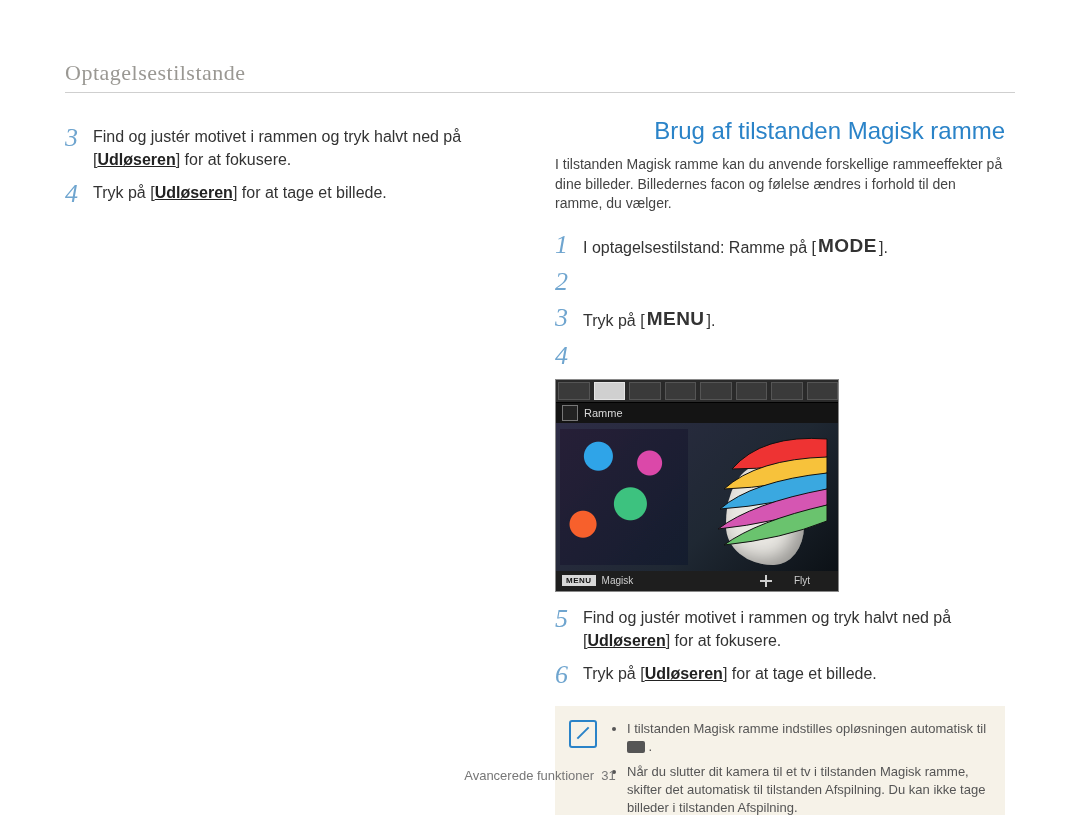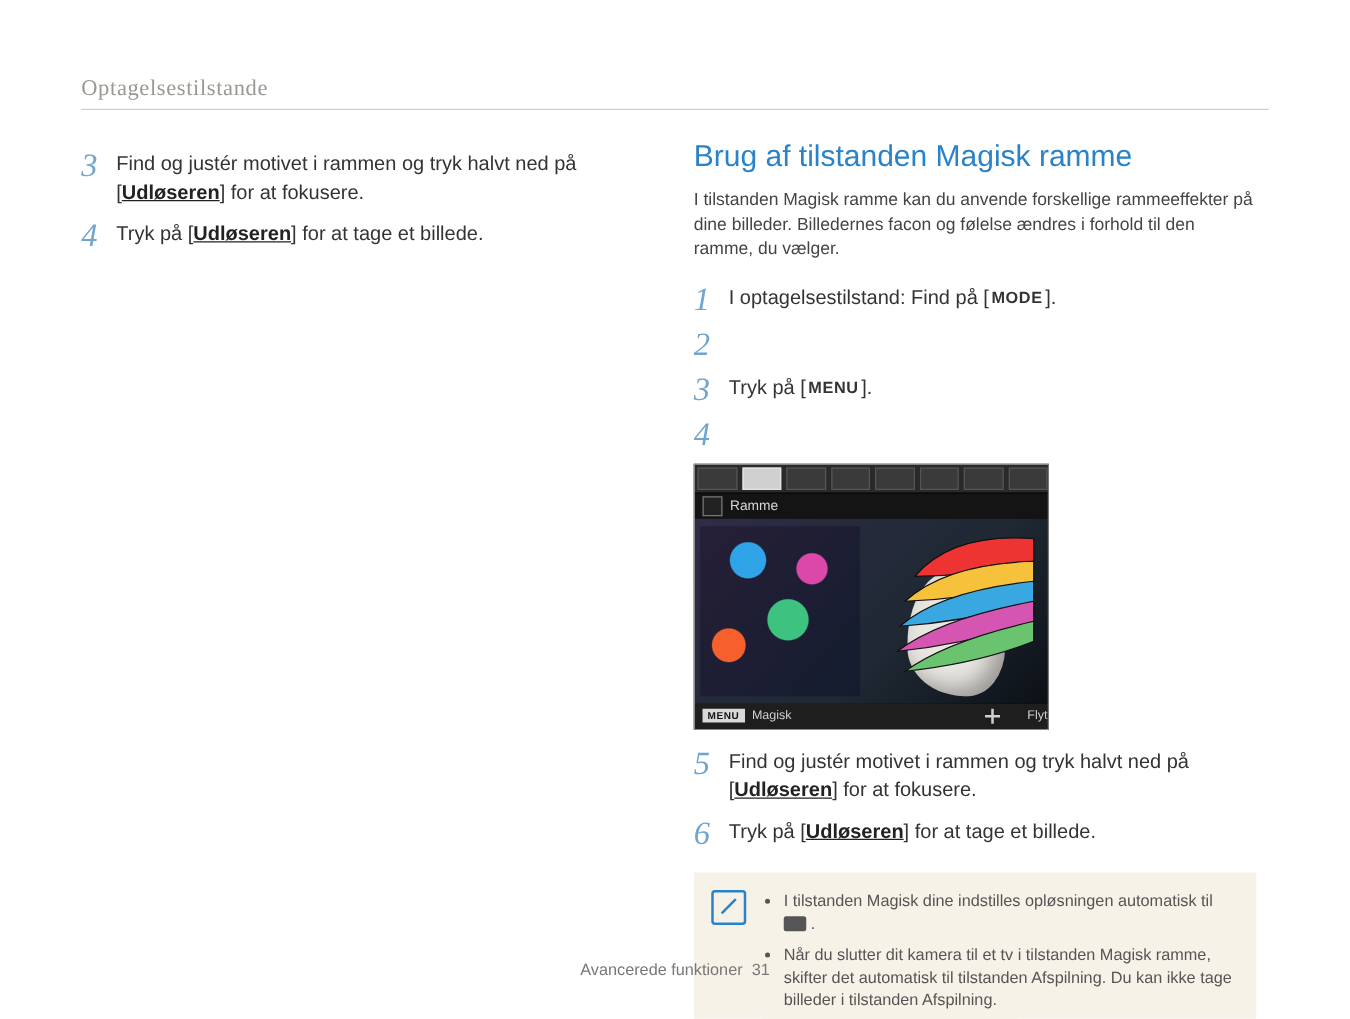--- a/index.html
+++ b/index.html
@@ -13,21 +13,21 @@
   }
   .page {
     position: relative;
     width: 1080px;
     height: 815px;
     box-sizing: border-box;
     padding: 60px 65px 40px 65px;
   }
   .section-title {
     font-family: "Times New Roman", Times, serif;
-    font-size: 18px;
+    font-size: 22px;
     color: #9a9893;
     font-weight: 300;
     letter-spacing: .5px;
     margin-bottom: 6px;
   }
   .rule {
     border: none;
     border-top: 1px solid #cfcfcf;
     margin: 0 0 24px 0;
   }
@@ -36,20 +36,21 @@
     gap: 40px;
   }
   .col {
     width: 450px;
   }
   .h2-blue {
     color: #2a83c8;
     font-size: 24px;
     font-weight: 400;
     margin: 0 0 10px 0;
+    text-align: right;
   }
   .intro {
     font-size: 14px;
     line-height: 1.4;
     color: #444;
     margin: 0 0 18px 0;
   }
   .step {
     display: flex;
     margin: 8px 0 10px 0;
@@ -66,21 +67,21 @@
   }
   .step .body {
     font-size: 16px;
     line-height: 1.45;
     color: #333;
   }
   .step .body b { font-weight: 700; color: #222; text-decoration: underline; }
   .kbd {
     display: inline-block;
     padding: 0 2px;
-    font-size: 13px;
+    font-size: 19px;
     font-weight: 700;
     letter-spacing: .5px;
     vertical-align: 1px;
   }
   .arrow { padding: 0 2px; }
   .preview {
     width: 282px;
     margin: 6px 0 14px 0;
     position: relative;
     border: 1px solid #898989;
@@ -175,20 +176,21 @@
   .preview .bottombar .menu-chip {
     background: #d8d8d8;
     color: #111;
     font-weight: 700;
     font-size: 8px;
     padding: 1px 4px;
     letter-spacing: .5px;
   }
   .preview .bottombar .right {
     margin-left: auto;
+    padding-right: 28px;
     display: flex;
     align-items: center;
     gap: 22px;
   }
   .preview .bottombar .navpad {
     width: 12px;
     height: 12px;
     display: inline-block;
     position: relative;
   }
@@ -284,21 +286,21 @@
       </div>
     </div>
 
     <div class="col">
       <h2 class="h2-blue">Brug af tilstanden Magisk ramme</h2>
       <p class="intro">I tilstanden Magisk ramme kan du anvende forskellige rammeeffekter på dine billeder. Billedernes facon og følelse ændres i forhold til den ramme, du vælger.</p>
 
       <div class="step">
         <div class="num">1</div>
         <div class="body">
-          <span>I optagelsestilstand: Find på [</span><span class="kbd">MODE</span><span>].</span>
+          <span>I optagelsestilstand: Ramme på [</span><span class="kbd">MODE</span><span>].</span>
         </div>
       </div>
 
       <div class="step">
         <div class="num">2</div>
       </div>
 
       <div class="step">
         <div class="num">3</div>
         <div class="body">
@@ -365,21 +367,21 @@
           <span>Tryk på [</span><b>Udløseren</b><span>] for at tage et billede.</span>
         </div>
       </div>
 
       <div class="note-box">
         <div class="note-icon">
             <span class="pen"></span>
           </div>
         <ul class="note-list">
           <li>
-            <span>I tilstanden Magisk dine indstilles opløsningen automatisk til </span><span class="res-chip"></span> .
+            <span>I tilstanden Magisk ramme indstilles opløsningen automatisk til </span><span class="res-chip"></span> .
           </li>
           <li>Når du slutter dit kamera til et tv i tilstanden Magisk ramme, skifter det automatisk til tilstanden Afspilning. Du kan ikke tage billeder i tilstanden Afspilning.</li>
         </ul>
       </div>
     </div>
   </div>
 
   <div class="footer">
     <span>Avancerede funktioner</span>&nbsp;&nbsp;<span>31</span>
   </div>

